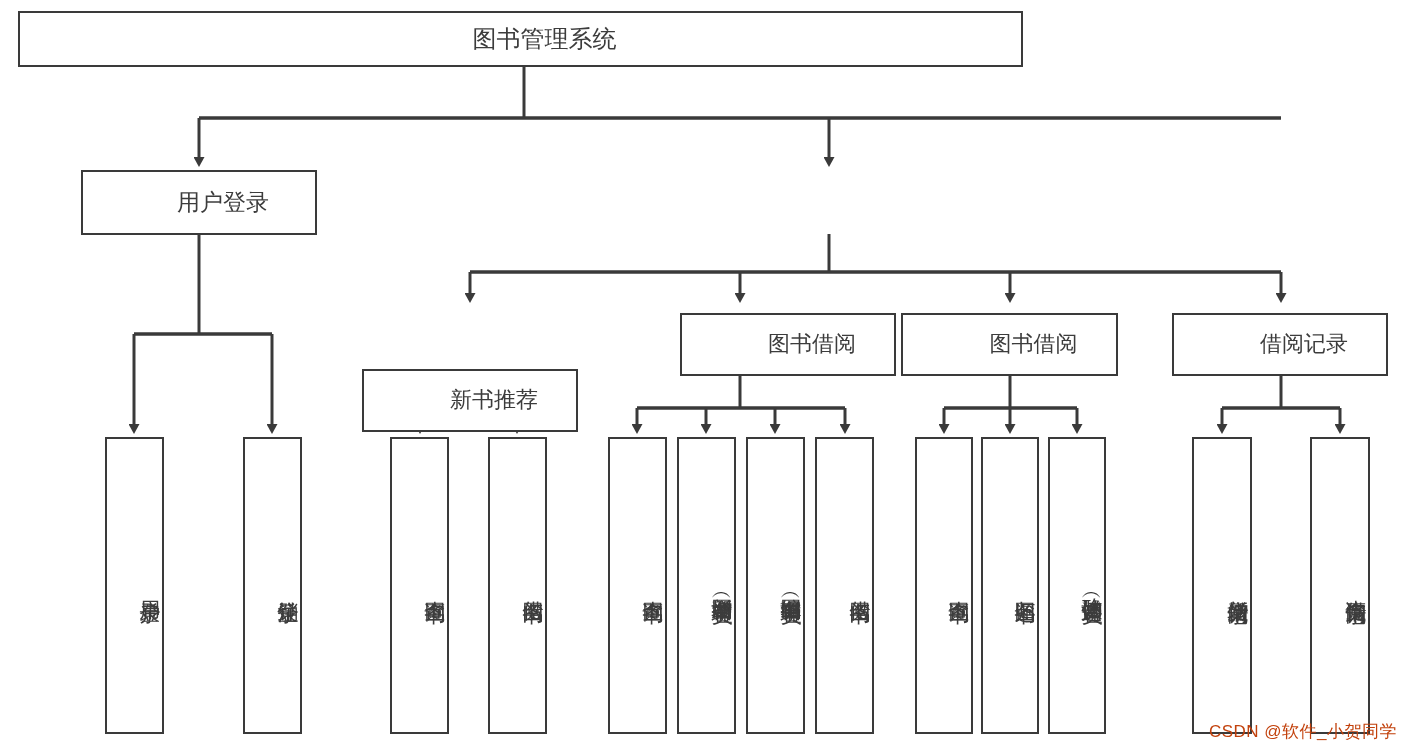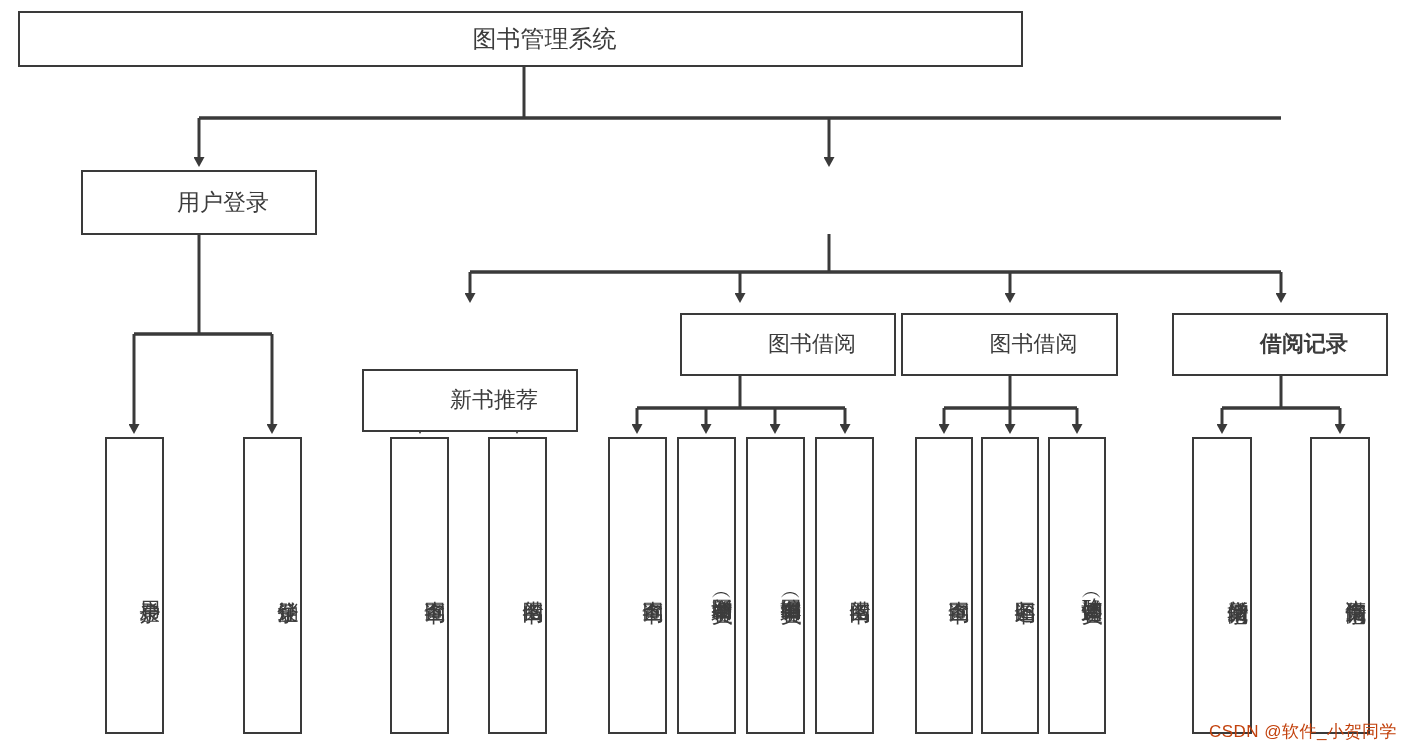--- a/index.html
+++ b/index.html
@@ -137,21 +137,21 @@
 
   <div class="node lvl3" style="left:362px; top:321px; width:216px; height:63px;margin-top:48px;">
     <span>新书推荐</span>
   </div>
   <div class="node lvl3" style="left:632px; top:313px; width:216px; height:63px;margin-left:48px;">
     <span>图书借阅</span>
   </div>
   <div class="node lvl3" style="left:901px; top:313px; width:217px; height:63px;">
     <span>图书借阅</span>
   </div>
-  <div class="node lvl3" style="left:1172px; top:313px; width:216px; height:63px;font-weight:bold;">
+  <div class="node lvl3" style="left:1172px; top:313px; width:216px; height:63px;">
     <span>借阅记录</span>
   </div>
 
   <div class="node leaf" style="left:105px; top:437px; width:59px; height:297px;">
     <span>用户登录</span>
   </div>
   <div class="node leaf" style="left:243px; top:437px; width:59px; height:297px;">
     <span>注销登录</span>
   </div>
 

